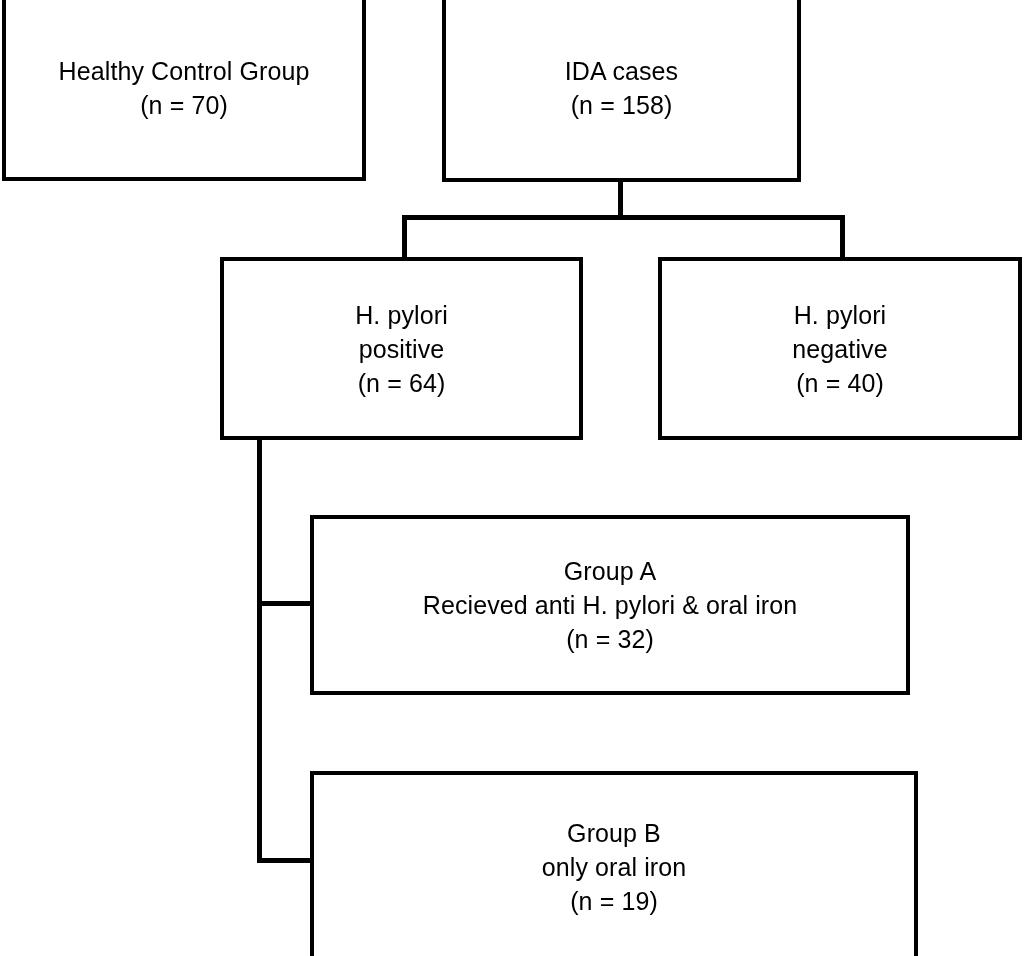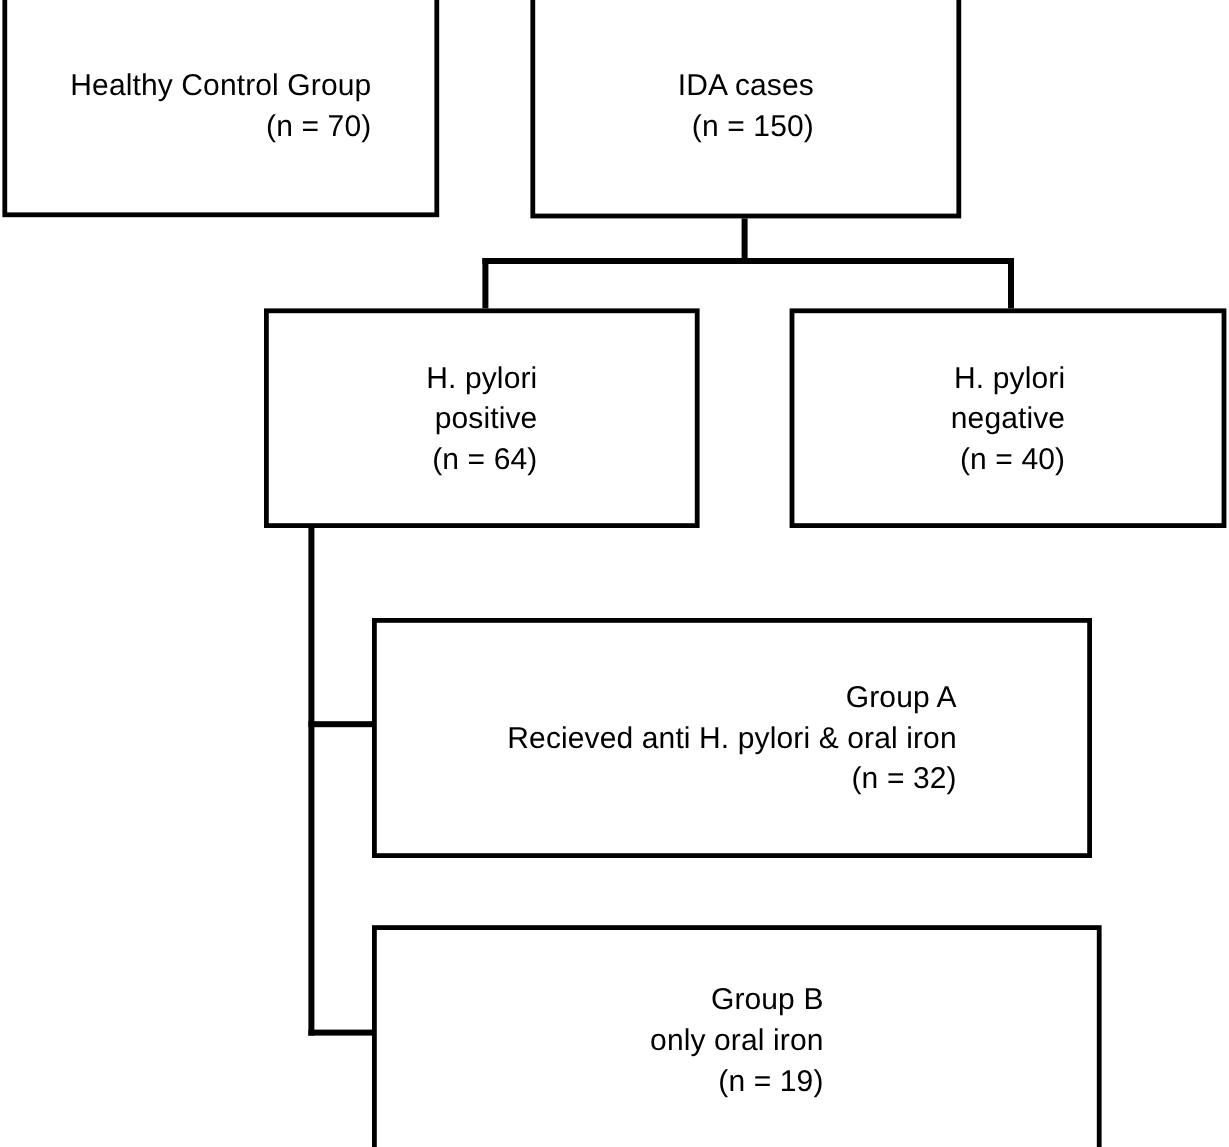--- a/index.html
+++ b/index.html
@@ -29,21 +29,20 @@
     text-align: center;
     z-index: 2;
   }
   .node-label {
     font-size: 25px;
     line-height: 1.36;
     color: #000000;
     letter-spacing: 0.1px;
     white-space: pre-line;
     padding: 0 8px;
-    text-align: right;
   }
   .connector {
     position: absolute;
     background: #000000;
     z-index: 1;
   }
 
   
   #node-healthy-control {
     left: 2px;
@@ -70,21 +69,21 @@
     top: 257px;
     width: 364px;
     height: 183px;
   }
 
   
   #node-group-a {
     left: 310px;
     top: 515px;
     width: 600px;
-    height: 200px;
+    height: 180px;
   }
   #node-group-b {
     left: 310px;
     top: 771px;
     width: 608px;
     height: 191px;
   }
 
   
   
@@ -112,21 +111,21 @@
   <div class="connector" id="conn-stub-group-a"></div>
   <div class="connector" id="conn-stub-group-b"></div>
 
   <div class="node" id="node-healthy-control">
     <span class="node-label">Healthy Control Group
 (n = 70)</span>
   </div>
 
   <div class="node" id="node-ida-cases">
     <span class="node-label">IDA cases
-(n = 150)</span>
+(n = 158)</span>
   </div>
 
   <div class="node" id="node-hp-positive">
     <span class="node-label">H. pylori
 positive
 (n = 64)</span>
   </div>
 
   <div class="node" id="node-hp-negative">
     <span class="node-label">H. pylori

